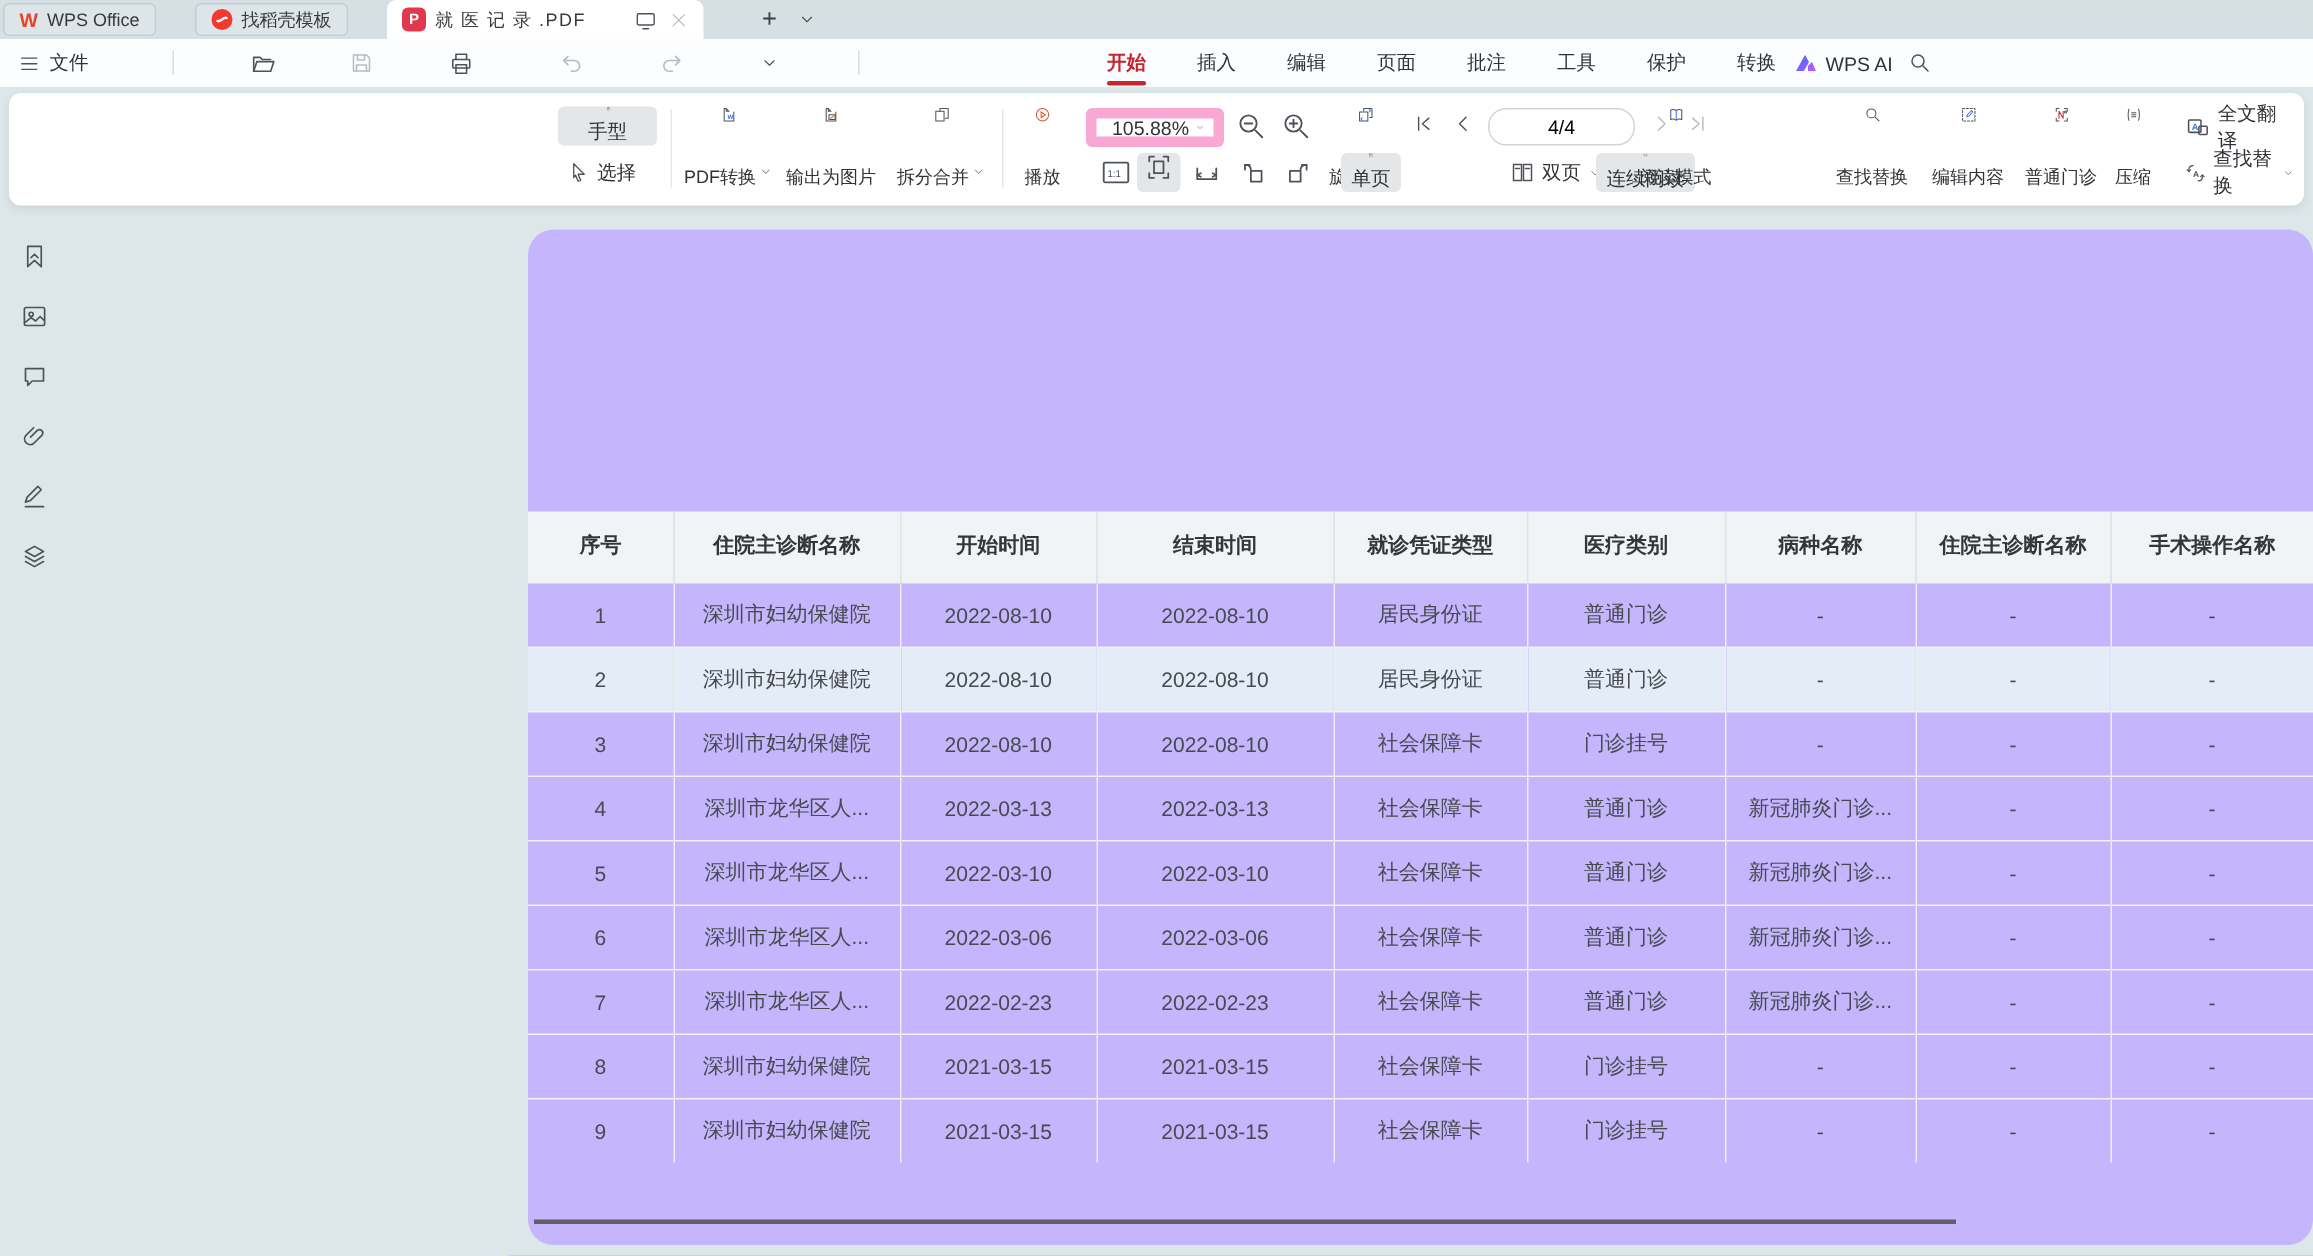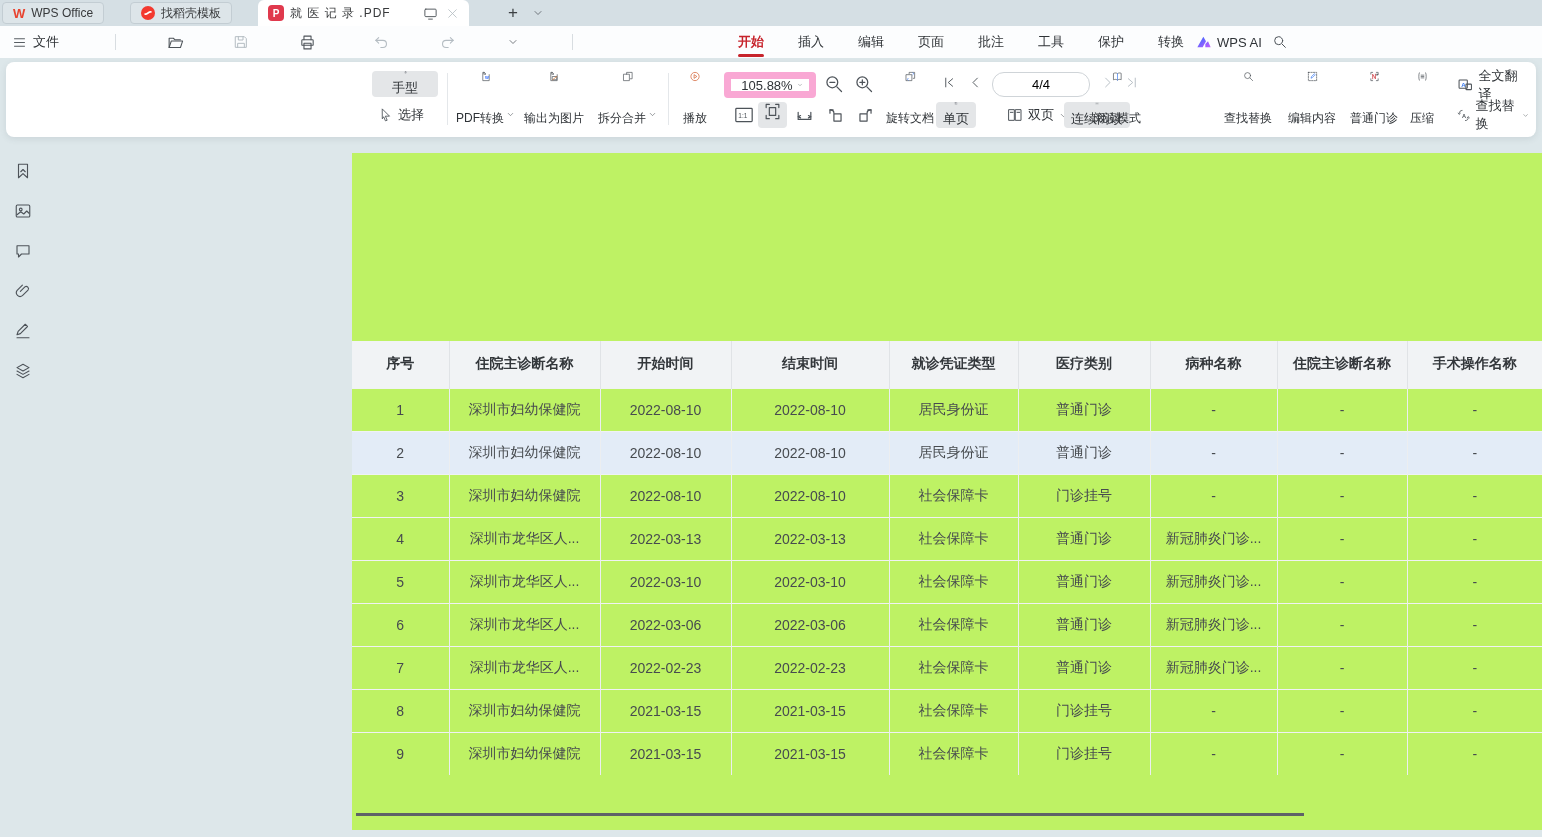--- a/index.html
+++ b/index.html
@@ -53,21 +53,21 @@
                font-size:13px; color:#000000; outline:none; font-family:inherit; }
   .navgl { font-size:14px; color:#3c4247; }
   .navgl.dis { color:#b9c0c6; }
 
   
   .sidebar { position:absolute; left:0; top:140px; width:46px; bottom:0; }
   .sbtn { position:absolute; left:10px; width:26px; height:26px; display:flex; align-items:center; justify-content:center; }
 
   
   .workspace { position:absolute; left:0; top:140px; width:100%; height:697px; }
-  .page { position:absolute; left:352px; top:13px; right:0; bottom:7px; background:#bef264; }
+  .page { position:absolute; left:352px; top:13px; right:0; bottom:7px; background:#c4b5fd;border-radius:17px; }
   .doc-table { position:absolute; left:0; top:188px; width:100%; border-collapse:collapse; table-layout:fixed; }
   .doc-table th { height:47px; background:#f1f3f5; font-size:14px; font-weight:bold; color:#33373b;
                   border-right:1px solid #e0e3e6; text-align:center; }
   .doc-table th:last-child { border-right:none; }
   .doc-table td { height:43px; font-size:14px; color:#474b4f; text-align:center;
                   border-right:1px solid #eceef0; border-top:1px solid #f0f2f4; white-space:nowrap;
                   overflow:hidden; }
   .doc-table td:last-child { border-right:none; }
   .doc-table tr.hl td { background:#e3ecf7; }
   .table-endline { position:absolute; left:4px; top:660px; width:948px; height:3px; background:#5e6267; }
@@ -333,21 +333,21 @@
     <svg class="i i-gray" width="15" height="15" viewBox="0 0 24 24">
         <path d="M9 5l7 7-7 7"></path>
       </svg>
     </span>
   <span class="abs navgl dis" style="left:1118px;top:13px">
     <svg class="i i-gray" width="15" height="15" viewBox="0 0 24 24">
         <path d="M18 5v14M7 6l7 6-7 6"></path>
       </svg>
     </span>
 
-  <div class="abs chip sel" style="left:930px;top:40px">
+  <div class="abs chip sel" style="left:888px;top:40px">
     <svg class="i" width="16" height="16" viewBox="0 0 24 24">
         <rect x="4" y="4" width="16" height="16" rx="1"></rect>
         <path d="M7 8h7M7 12h5"></path>
       </svg>
     <span>单页</span>
   </div>
   <div class="abs chip" style="left:994px;top:40px">
     <svg class="i" width="16" height="16" viewBox="0 0 24 24">
         <rect x="3" y="4" width="8" height="16"></rect>
         <rect x="13" y="4" width="8" height="16"></rect>

